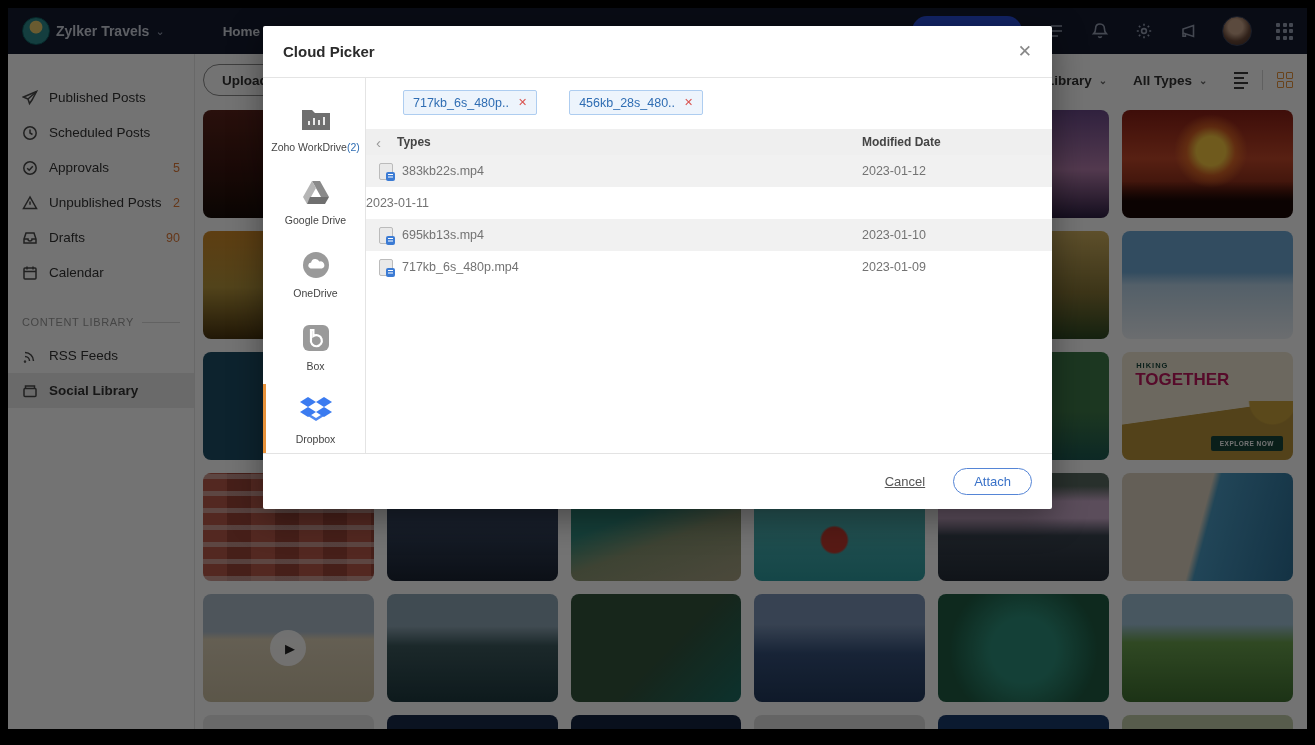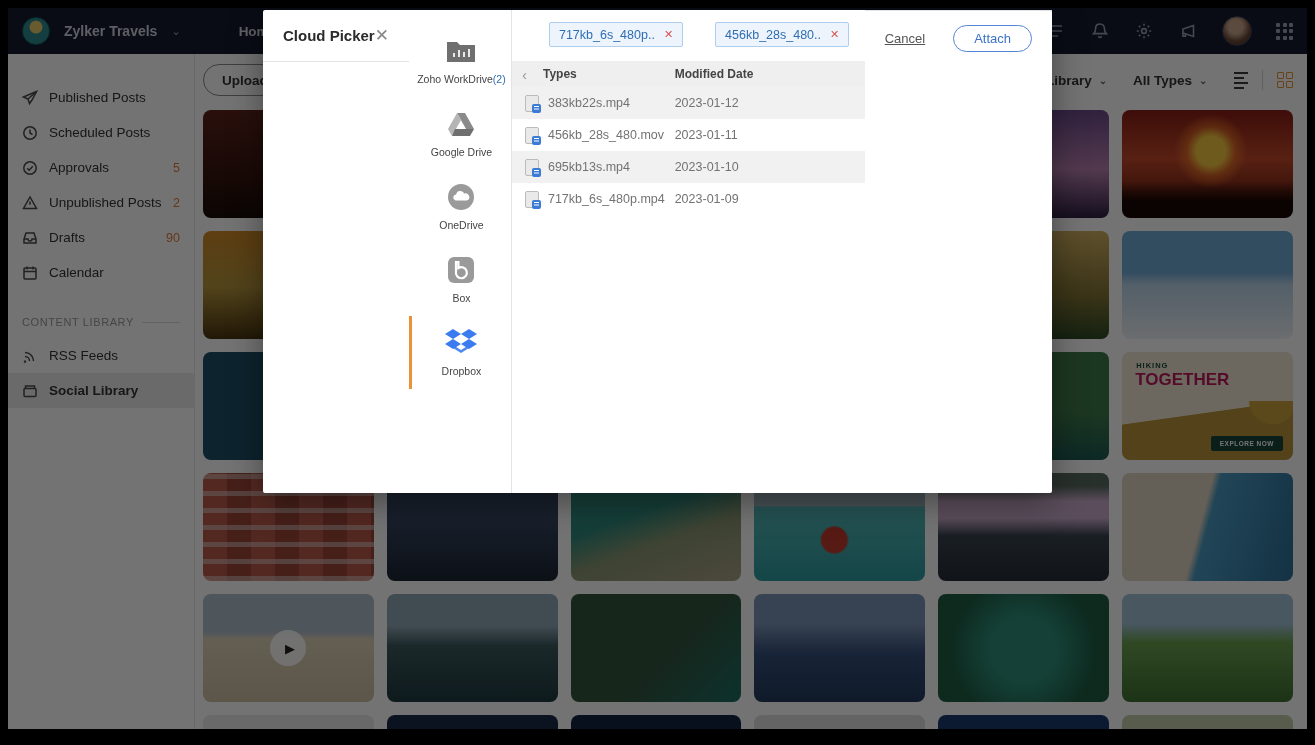--- a/index.html
+++ b/index.html
@@ -1,21 +1,21 @@
 <!DOCTYPE html>
 <html><head>
 <meta charset="utf-8">
 <style>
   * { margin:0; padding:0; box-sizing:border-box; }
   html,body { width:1315px; height:745px; background:#000; font-family:"Liberation Sans", sans-serif; overflow:hidden; }
   .app { position:absolute; inset:8px 8px 16px 8px; background:#fff; overflow:hidden; }
 
   
   .topbar { height:46px; background:#141b30; display:flex; align-items:center; padding:0 14px; position:relative; }
-  .brand { display:flex; align-items:center; gap:14px; }
+  .brand { display:flex; align-items:center; gap:6px; }
   .brand-logo { width:28px; height:28px; border-radius:50%; background:radial-gradient(circle at 50% 35%, #e8c96a 0 28%, #2d8a8c 32%); border:1px solid #0e5e60; }
   .brand-name { color:#ced3de; font-size:14px; font-weight:700; }
   .brand-caret, .pill-caret { color:#9aa2b5; font-size:11px; }
   .topnav { display:flex; align-items:center; margin-left:58px; gap:34px; }
   .topnav-item { color:#d3d7e0; font-size:13.5px; font-weight:700; }
   .topbar-right { margin-left:auto; display:flex; align-items:center; gap:24px; }
   .newpost { background:#2c50e0; border-radius:16px; height:30px; display:flex; align-items:center; gap:10px; padding:0 16px; color:#fff; font-size:13px; font-weight:700; }
   .tb-icon { width:20px; height:20px; display:flex; align-items:center; justify-content:center; }
   .tb-icon svg { stroke:#98a0b3; fill:none; stroke-width:1.6; }
   .avatar { width:30px; height:30px; border-radius:50%; background:radial-gradient(circle at 45% 35%, #caa58a 0 30%, #6b4a3a 60%, #3a2a22); border:1px solid #3a425a; }
@@ -80,21 +80,21 @@
   .t-r5c3{background:linear-gradient(135deg,#33543d 0 55%,#1d6e64)}
   .t-r5c4{background:linear-gradient(180deg,#7b93b5 0 28%,#35507a 55%,#22395c)}
   .t-r5c5{background:radial-gradient(circle at 50% 52%,#2e8f7a 0 32%,#1f5c44 72%)}
   .t-r5c6{background:linear-gradient(180deg,#9fc0d5 0 28%,#6aa14e 45%,#3f7031)}
   .t-r6c1{background:#e8e8e8}.t-r6c2{background:#1a2a4a}.t-r6c3{background:#152540}.t-r6c4{background:#dedede}.t-r6c5{background:#1a3a6a}.t-r6c6{background:#c2cda8}
 
   
   .overlay { position:absolute; inset:8px 8px 16px 8px; background:rgba(0,0,0,.55); z-index:40; }
 
   
-  .modal { position:absolute; left:263px; top:10px; width:789px; height:483px; background:#fff; z-index:60; border-radius:2px; box-shadow:0 8px 34px rgba(0,0,0,.4); display:flex; }
+  .modal { position:absolute; left:263px; top:26px; width:789px; height:483px; background:#fff; z-index:60; border-radius:2px; box-shadow:0 8px 34px rgba(0,0,0,.4); display:flex; flex-direction:column; }
   .modal-header { height:52px; border-bottom:1px solid #e4e4e4; display:flex; align-items:center; padding:0 20px; flex-shrink:0; }
   .modal-title { font-size:15px; font-weight:700; color:#2b2b2b; }
   .modal-close { margin-left:auto; color:#888; font-size:17px; cursor:pointer; line-height:1; }
   .modal-body { flex:1; display:flex; overflow:hidden; }
   .services { width:103px; border-right:1px solid #e4e4e4; padding-top:14px; flex-shrink:0; }
   .service { height:73px; display:flex; flex-direction:column; align-items:center; justify-content:center; gap:7px; cursor:pointer; border-left:3px solid transparent; }
   .service.selected { border-left-color:#e8923a; }
   .service-label { font-size:10.5px; color:#444; text-align:center; line-height:1.2; padding:0 2px; }
   .service-count { color:#2f6db3; }
   .svc-icon { width:34px; height:30px; display:flex; align-items:center; justify-content:center; }
@@ -420,26 +420,20 @@
         <div class="ptable-row">
           <span class="file-cell">
               <span class="file-ic">
                 <i></i>
               </span>
               <span>383kb22s.mp4</span>
             </span>
           <span>2023-01-12</span>
         </div>
         <div class="ptable-row">
-          <span class="file-cell">
-              <span class="file-ic">
-                <i></i>
-              </span>
-              <span>456kb_28s_480.mov</span>
-            </span>
           <span>2023-01-11</span>
         </div>
         <div class="ptable-row">
           <span class="file-cell">
               <span class="file-ic">
                 <i></i>
               </span>
               <span>695kb13s.mp4</span>
             </span>
           <span>2023-01-10</span>

